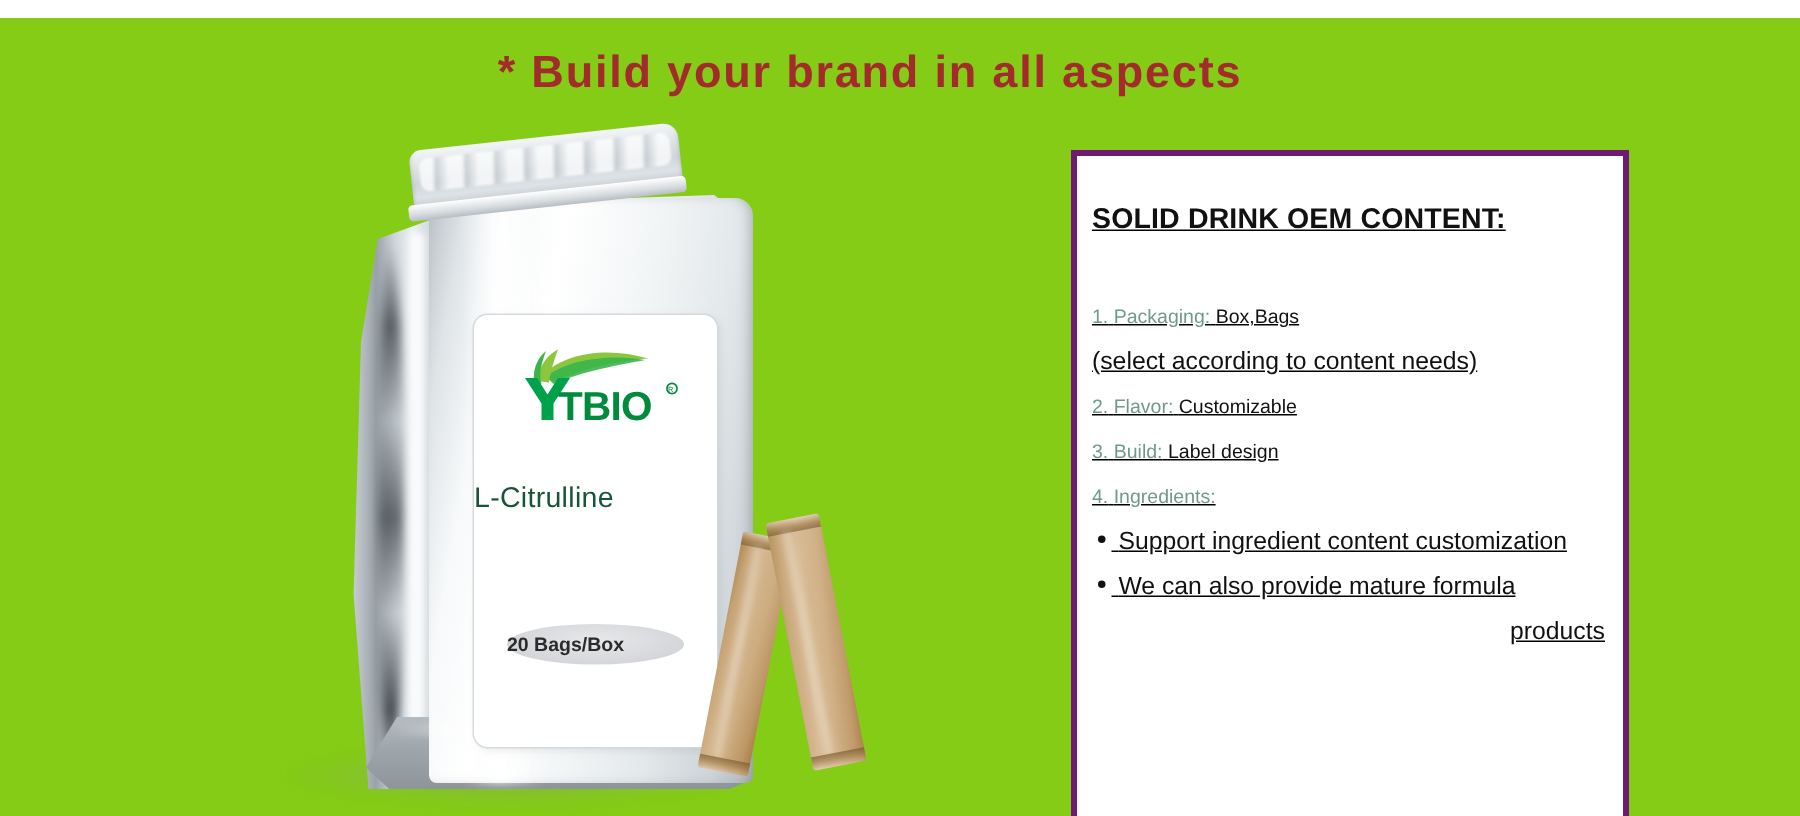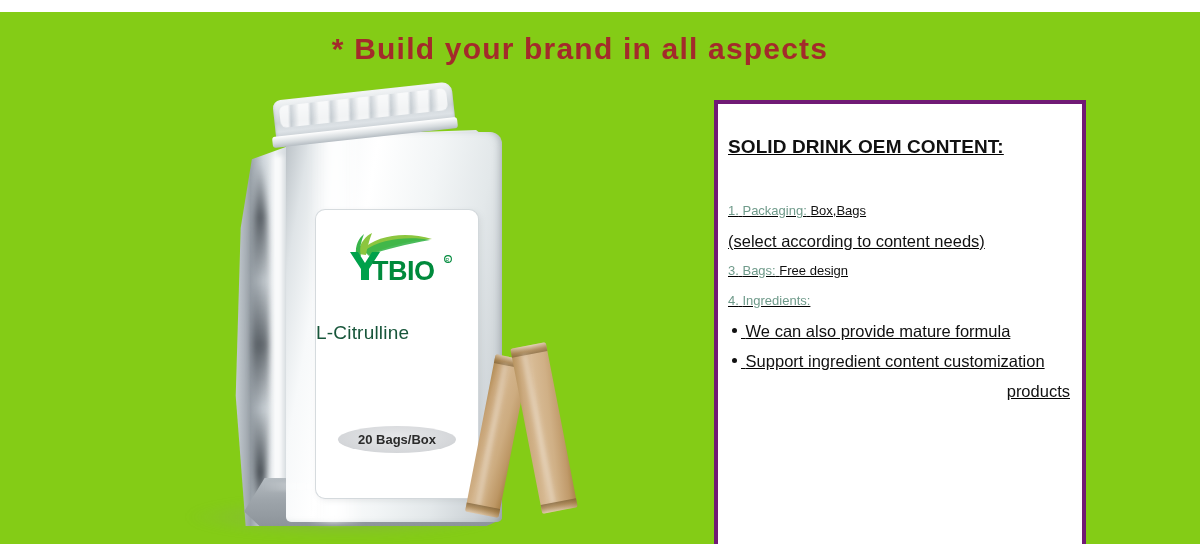--- a/index.html
+++ b/index.html
@@ -221,29 +221,28 @@
     font-family: "Liberation Sans", sans-serif;
     font-size: 19px;
     font-weight: normal;
     color: #17553a;
     letter-spacing: .2px;
   }
 
   .bags-badge {
     position: absolute;
     left: 50%;
-    top: 216px;
+    top: 206px;
     transform: translateX(-50%);
     width: 118px;
     height: 27px;
     border-radius: 50%;
     background: radial-gradient(ellipse at 50% 40%, #e7e8ea 0%, #d4d6d9 70%, #c6c9cc 100%);
     display: flex;
     align-items: center;
-    justify-content: center;
   }
   .bags-badge-text {
     font-family: "Liberation Sans", sans-serif;
     font-size: 13px;
     font-weight: bold;
     color: #2b2b2b;
     white-space: nowrap;
   }
 
   
@@ -427,40 +426,45 @@
       <div class="oem-heading">SOLID DRINK OEM CONTENT:</div>
 
       <div class="oem-line">
         <span class="oem-key">1.</span>
         <span class="oem-key">Packaging:</span>
         <span>Box,Bags</span>
       </div>
 
       <div class="oem-note">(select according to content needs)</div>
 
+      <div class="oem-line">
+        <span class="oem-key">2.</span>
+        <span class="oem-key">Flavor:</span>
+        <span>Customizable</span>
+      </div>
 
       <div class="oem-line">
         <span class="oem-key">3.</span>
-        <span class="oem-key">Bags:</span>
-        <span>Free design</span>
+        <span class="oem-key">Build:</span>
+        <span>Label design</span>
       </div>
 
       <div class="oem-line">
         <span class="oem-key">4.</span>
         <span class="oem-key">Ingredients:</span>
       </div>
 
       <div class="oem-bullet">
         <span class="dot"></span>
-        <span>We can also provide mature formula</span>
+        <span>Support ingredient content customization</span>
       </div>
 
       <div class="oem-bullet">
         <span class="dot"></span>
-        <span>Support ingredient content customization</span>
+        <span>We can also provide mature formula</span>
       </div>
 
       <div class="oem-wrap-text">products</div>
 
     </div>
   </div>
 
 </div>
 
 </body></html>

